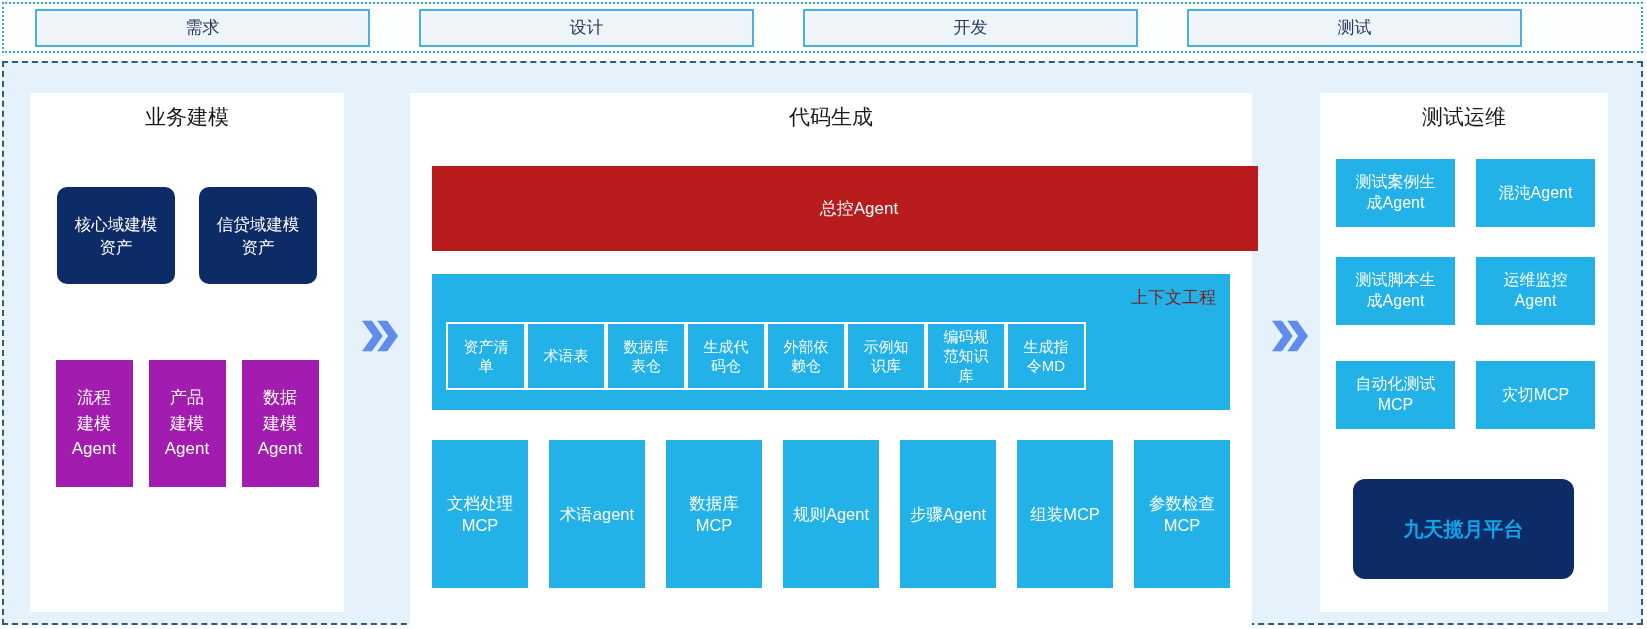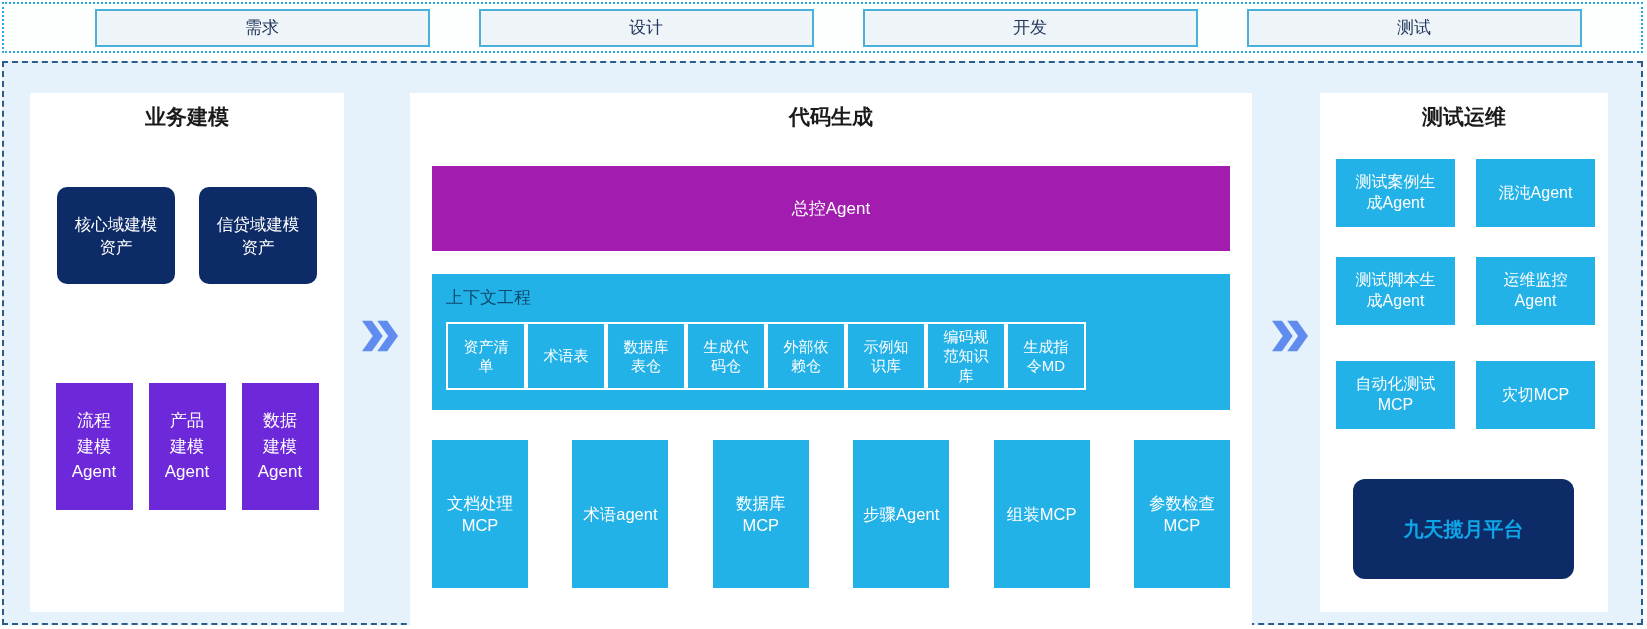--- a/index.html
+++ b/index.html
@@ -5,65 +5,65 @@
   html,body{margin:0;padding:0;}
   body{
     width:1647px;height:629px;position:relative;overflow:hidden;
     background:#ffffff;
     font-family:"Liberation Sans", sans-serif;
   }
   
   .stage-band{
     position:absolute;left:2px;top:2px;width:1641px;height:51px;
     box-sizing:border-box;border:2px dotted #2aa9dd;background:#fdfefe;
-    display:flex;align-items:center;gap:49px;padding-left:31px;justify-content:center;
+    display:flex;align-items:center;gap:49px;padding-left:31px;
   }
   .stage-box{
     width:335px;height:38px;box-sizing:border-box;
     background:#eef4f8;border:2px solid #4ab2d8;
     display:flex;align-items:center;justify-content:center;
     font-size:17px;color:#22375c;
   }
   
   .main{
     position:absolute;left:2px;top:61px;width:1641px;height:564px;
     box-sizing:border-box;background:#e5f2fb;border:2px dashed #2a5d8c;
   }
   .panel{
     position:absolute;background:#ffffff;
   }
   .panel-title{
     padding-top:10px;text-align:center;
-    font-size:21px;font-weight:bold;color:#1a1a1a;
+    font-size:21px;font-weight:normal;color:#1a1a1a;
   }
   .flexc{display:flex;align-items:center;justify-content:center;text-align:center;}
   .pre{white-space:pre-line;}
   
   .panel-business{left:26px;top:30px;width:314px;height:519px;}
   .assets-row{margin-top:56px;display:flex;justify-content:center;gap:24px;}
   .asset-box{
     width:118px;height:97px;border-radius:10px;background:#0d2b66;
     color:#fff;font-size:16.5px;line-height:1.35;
   }
   .agents-row{margin-top:76px;display:flex;justify-content:center;gap:16px;}
   .agent-box{
-    width:77px;height:127px;background:#6d28d9;
-    color:#fff;font-size:17px;line-height:1.5;margin-top:23px;
+    width:77px;height:127px;background:#a21caf;
+    color:#fff;font-size:17px;line-height:1.5;
   }
   
   .panel-codegen{left:406px;top:30px;width:842px;height:586px;}
   .master-bar{
     position:absolute;left:22px;top:73px;width:798px;height:85px;
-    background:#a21caf;color:#fff;font-size:17px;
+    background:#b91c1c;color:#fff;font-size:17px;padding-left:28px;
   }
   .context-panel{
     position:absolute;left:22px;top:181px;width:798px;height:136px;
     box-sizing:border-box;background:#22b2e8;padding:12px 14px 0;
   }
-  .context-title{text-align:left;color:#0c4a6e;font-size:17px;}
+  .context-title{text-align:right;color:#7f1d1d;font-size:17px;}
   .context-items{display:flex;justify-content:flex-start;margin-top:13px;}
   .context-item{
     width:80px;height:68px;box-sizing:border-box;border:2px solid #ffffff;
     color:#fff;font-size:15px;line-height:1.28;
   }
   .tools-row{
     position:absolute;left:22px;top:347px;width:798px;
     display:flex;justify-content:space-between;
   }
   .tool-box{
@@ -154,20 +154,21 @@
         <div class="context-item flexc pre">生成指
 令MD</div>
       </div>
     </div>
     <div class="tools-row">
       <div class="tool-box flexc pre">文档处理
 MCP</div>
       <div class="tool-box flexc pre">术语agent</div>
       <div class="tool-box flexc pre">数据库
 MCP</div>
+      <div class="tool-box flexc pre">规则Agent</div>
       <div class="tool-box flexc pre">步骤Agent</div>
       <div class="tool-box flexc pre">组装MCP</div>
       <div class="tool-box flexc pre">参数检查
 MCP</div>
     </div>
   </div>
 
   <div class="flow-arrow a2">
     <svg viewBox="0 0 40 34" xmlns="http://www.w3.org/2000/svg">
       <polygon points="0,0 11,0 23,17 11,34 0,34 12,17" fill="#5f8cee"></polygon>

